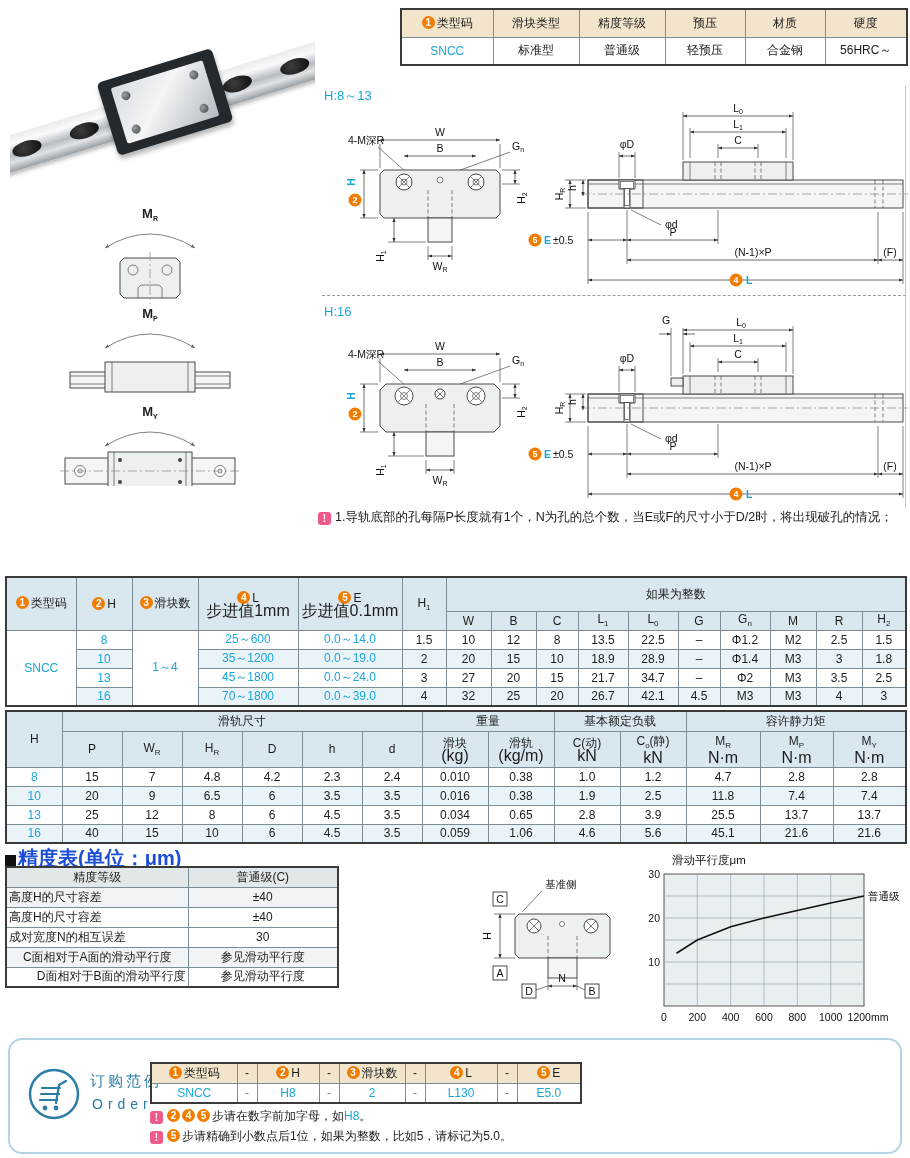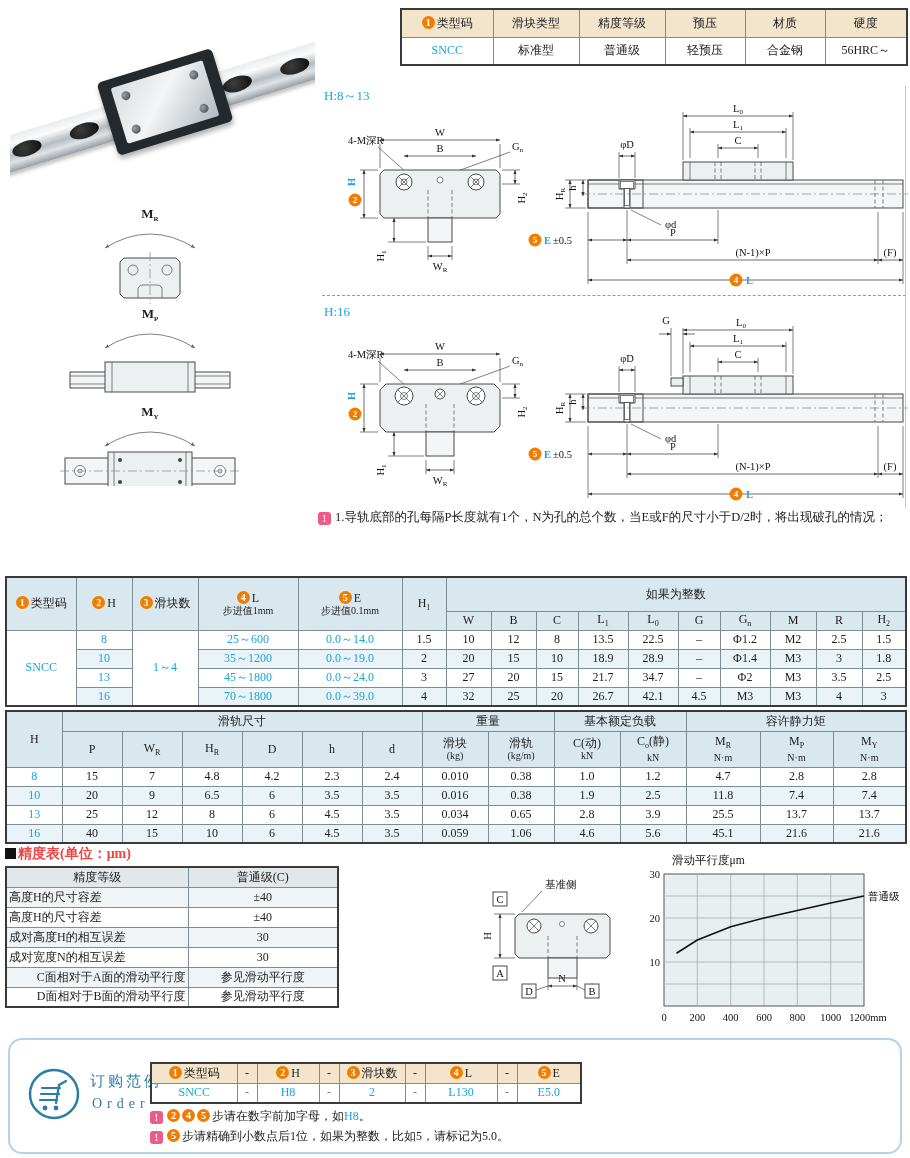--- a/index.html
+++ b/index.html
@@ -1,41 +1,41 @@
 <!DOCTYPE html>
 <html><head>
 <meta charset="utf-8">
 <style>
   html,body{margin:0;padding:0;background:#fff;}
   .page{position:relative;width:910px;height:1158px;background:#fff;overflow:hidden;
-        font-family:Liberation Serif, serif;color:#1c1c1c;}
+        font-family:Liberation Sans, sans-serif;color:#1c1c1c;}
   .abs{position:absolute;}
   
   table{border-collapse:collapse;table-layout:fixed;}
   td,th{border:1px solid #7d8d96;font-weight:normal;text-align:center;vertical-align:middle;
         font-size:12px;padding:0 2px;overflow:hidden;white-space:nowrap;}
   .tmain{border:2px solid #3a3a3a;}
   .hdr td,.hdr th{background:#d9e7ef;}
   .beige td,.beige th{background:#f3e5cc;}
   .cy{color:#1aa5da;}
   .gy{color:#777;}
   sub{font-size:8px;}
-  .u{font-size:10px;line-height:11px;}
+  .u{font-size:16px;line-height:11px;}
   .h2l{line-height:13px;}
   
   .bdg{display:inline-block;width:13px;height:13px;line-height:13px;border-radius:50%;
        background:#f07d00;color:#fff;font-size:10px;font-weight:bold;text-align:center;
        vertical-align:1px;margin-right:2px;}
   .pbdg{display:inline-block;width:13px;height:13px;line-height:13px;border-radius:3px;
         background:#ee5b8a;color:#fff;font-size:10px;font-weight:bold;text-align:center;
         margin-right:4px;vertical-align:-1px;}
   
   .notes{font-size:12.5px;color:#222;line-height:18px;}
   
-  .sect{font-size:14px;font-weight:bold;color:#ef4444;}
+  .sect{font-size:20px;font-weight:bold;color:#1d4ed8;}
   .sqr{display:inline-block;width:11px;height:11px;background:#111;margin-right:2px;vertical-align:-1px;}
   
   .dl{stroke:#4a4a4a;stroke-width:1;fill:none;}
   .thin{stroke:#4a4a4a;stroke-width:.7;fill:none;}
   .dim{stroke:#4a4a4a;stroke-width:.8;fill:none;}
   .dsh{stroke:#4a4a4a;stroke-width:.7;fill:none;stroke-dasharray:4 2.5;}
   .cdl{stroke:#888;stroke-width:.7;fill:none;stroke-dasharray:9 3 2 3;}
   .dt{font-size:10.5px;fill:#111;}
   .ss{font-size:7px;}
   .cyf{fill:#1aa5da;}
@@ -627,30 +627,26 @@
           <th style="background:#e2e7ea;">普通级(C)</th>
         </tr>
     <tr style="height:20px;background:#f0f4f6;">
           <td style="text-align:left;">高度H的尺寸容差</td>
           <td>±40</td>
         </tr>
     <tr style="height:20px;">
           <td style="text-align:left;">高度H的尺寸容差</td>
           <td>±40</td>
         </tr>
-    <tr style="height:20px;background:#f0f4f6;">
-          <td style="text-align:left;">成对高度H的相互误差</td>
-          <td>30</td>
-        </tr>
     <tr style="height:20px;">
           <td style="text-align:left;">成对宽度N的相互误差</td>
           <td>30</td>
         </tr>
     <tr style="height:20px;background:#f0f4f6;">
-          <td style="text-align:right;">C面相对于A面的滑动平行度</td>
+          <td style="text-align:center;">C面相对于A面的滑动平行度</td>
           <td>参见滑动平行度</td>
         </tr>
     <tr style="height:20px;">
           <td style="text-align:right;">D面相对于B面的滑动平行度</td>
           <td>参见滑动平行度</td>
         </tr>
   </tbody>
     </table>
 
   <svg class="abs" style="left:470px;top:866px;" width="170" height="142" viewBox="0 0 170 142">

